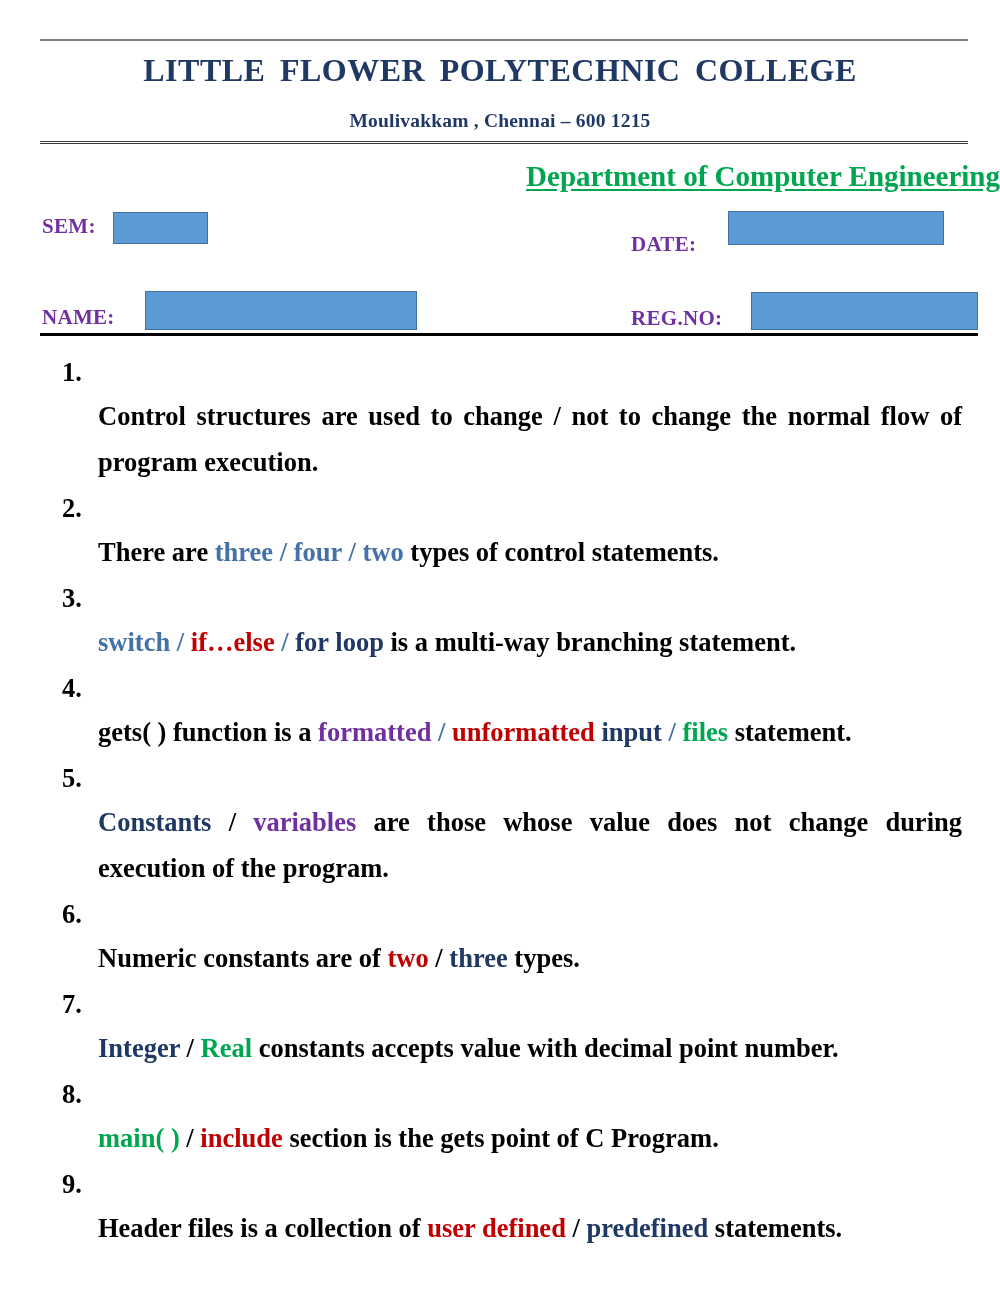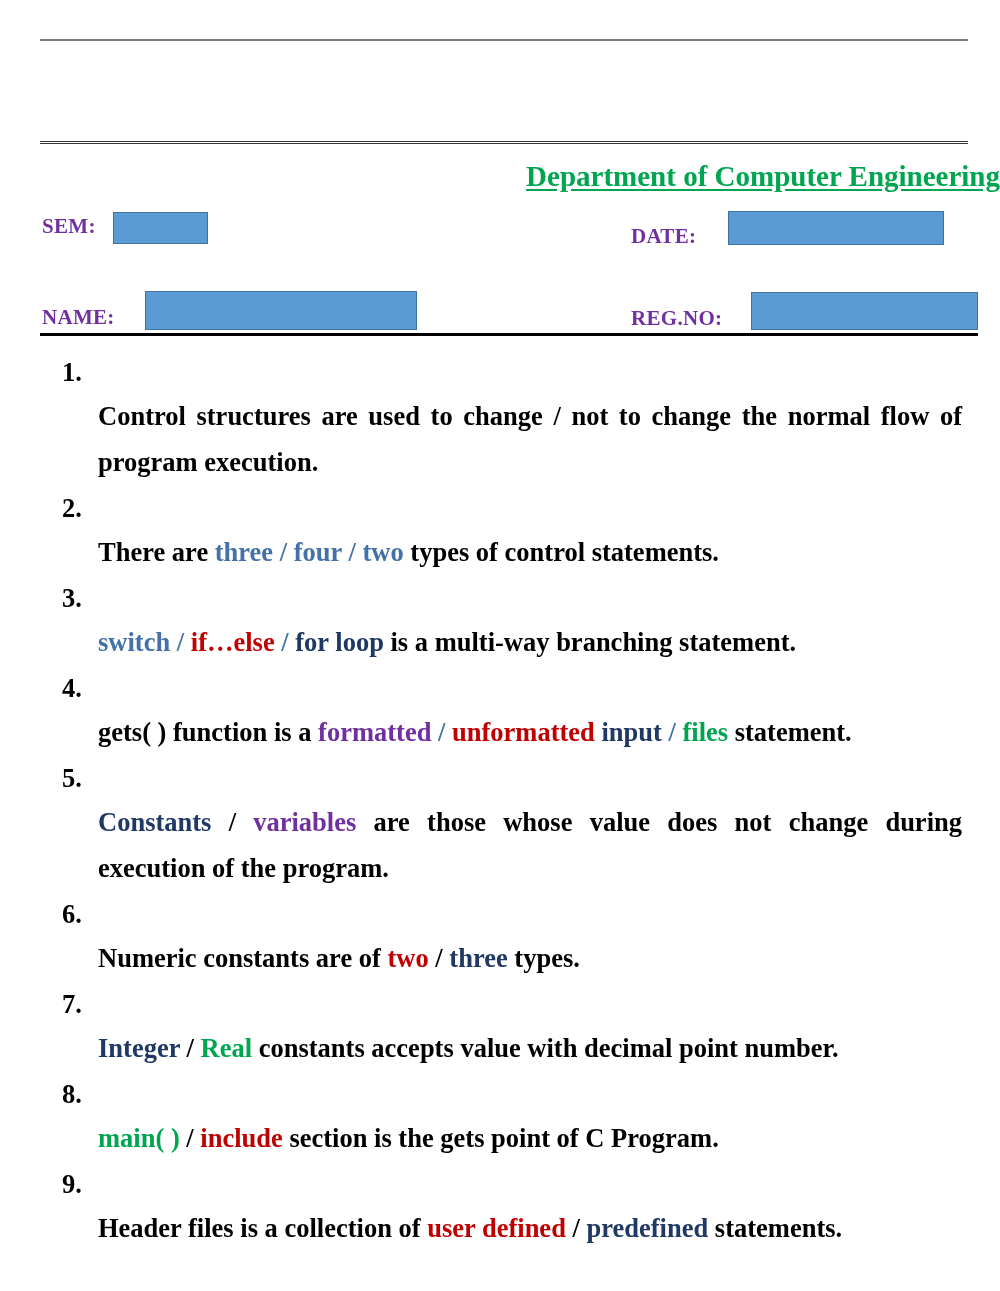--- a/index.html
+++ b/index.html
@@ -101,21 +101,21 @@
   }
   .field-box {
     position: absolute;
     background: #5B9BD5;
     border: 1px solid #41719C;
     box-sizing: border-box;
   }
 
   .lbl-sem   { left: 42px;  top: 214px; }
   .box-sem   { left: 113px; top: 212px; width: 95px;  height: 32px; }
-  .lbl-date  { left: 631px; top: 224px; }
+  .lbl-date  { left: 631px; top: 232px; }
   .box-date  { left: 728px; top: 211px; width: 216px; height: 34px; }
   .lbl-name  { left: 42px;  top: 305px; }
   .box-name  { left: 145px; top: 291px; width: 272px; height: 39px; }
   .lbl-regno { left: 631px; top: 306px; }
   .box-regno { left: 751px; top: 292px; width: 227px; height: 38px; }
 
   
   .qlist {
     position: absolute;
     left: 62px;
@@ -156,21 +156,23 @@
   .c-slash-b { color: #4472A8; }
   .gap10     { display: inline-block; width: 46px; }
 </style>
 </head>
 <body>
 
 <div class="page">
 
   <div class="rule-top"></div>
 
-
+  <div class="college-title">LITTLE  FLOWER  POLYTECHNIC  COLLEGE</div>
+
+  <div class="college-address">Moulivakkam , Chennai – 600 1215</div>
 
   <div class="rule-mid"></div>
 
   <div class="dept-title">
     <span class="u">Department of Computer Engineering</span>
   </div>
 
   <div class="field-label lbl-sem">SEM:</div>
   <div class="field-box box-sem"></div>
 

